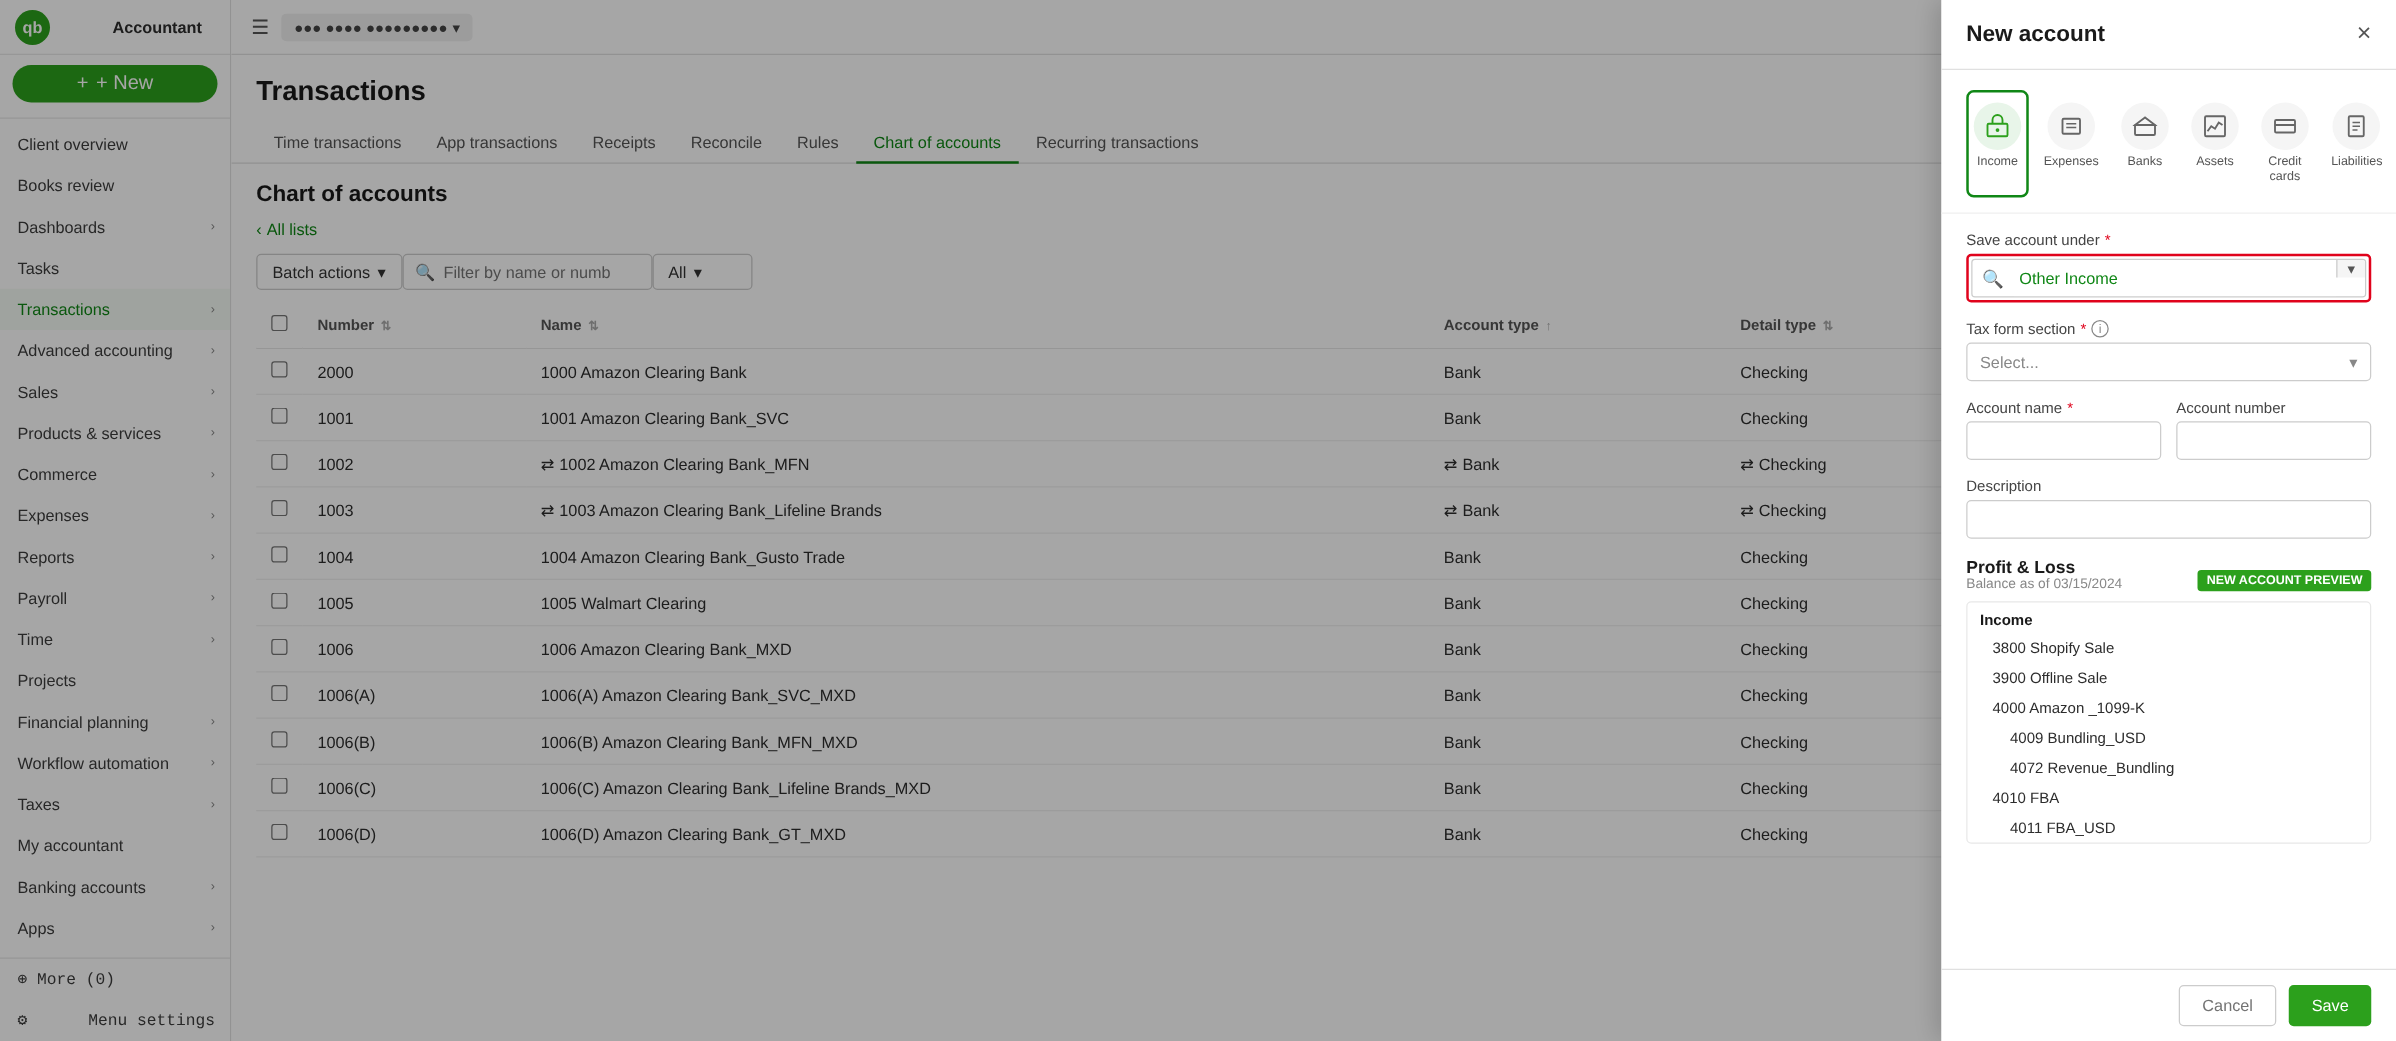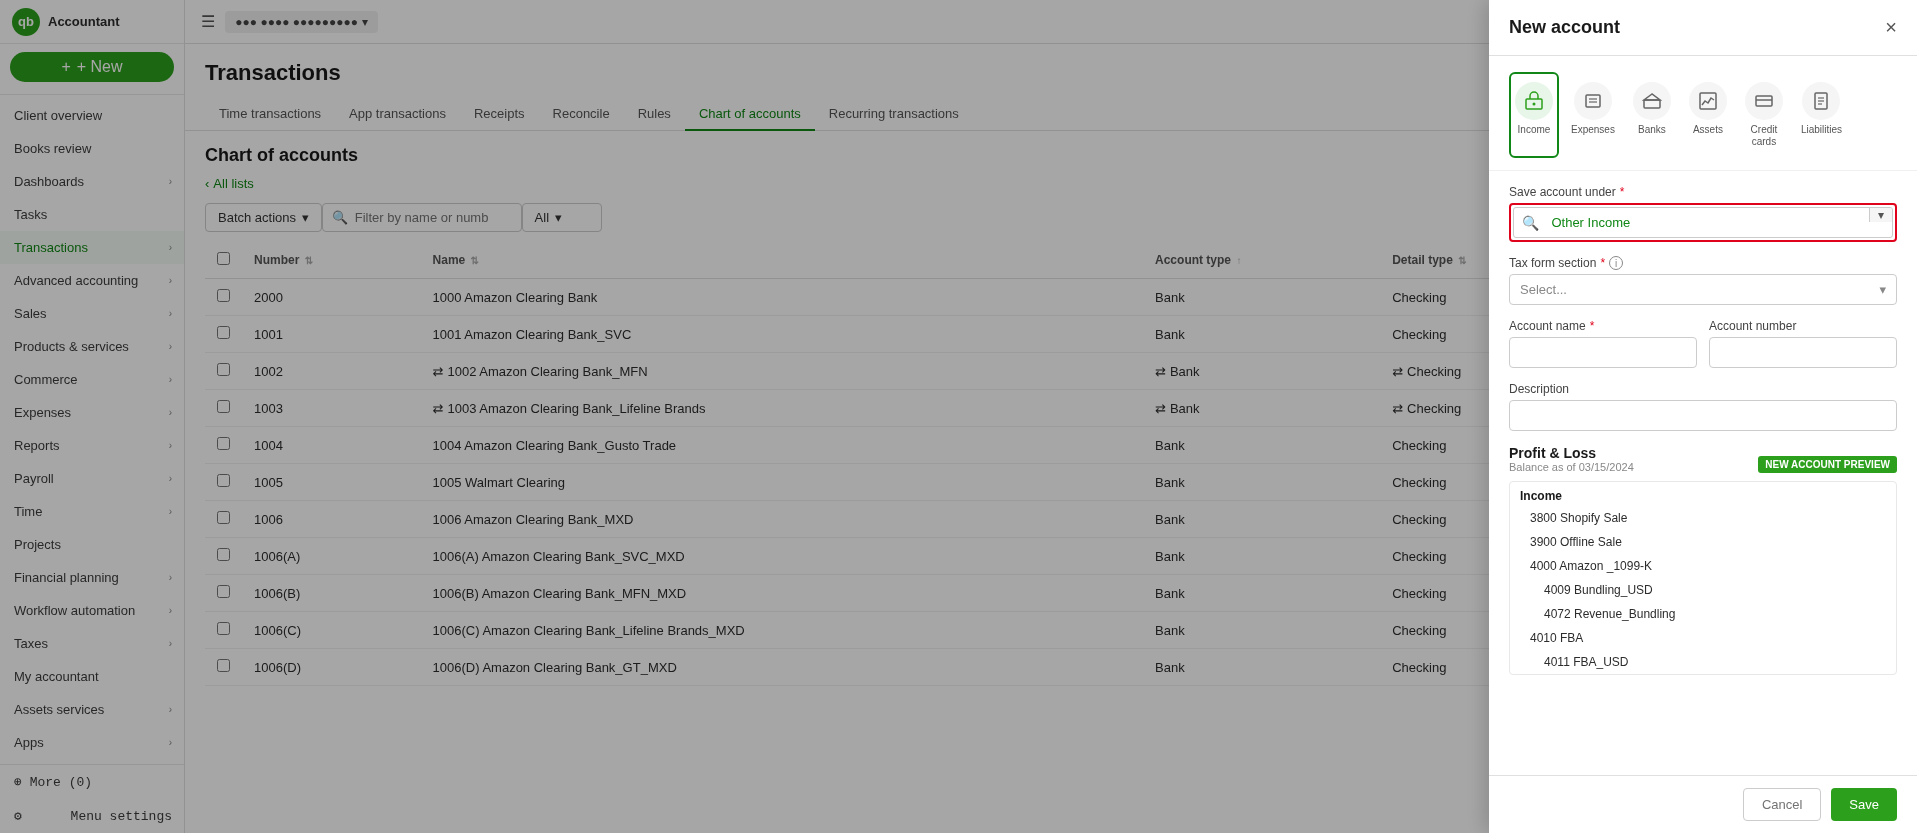--- a/index.html
+++ b/index.html
@@ -2,21 +2,21 @@
 <html><head>
   <meta charset="utf-8">
   <style>
     * { box-sizing: border-box; margin: 0; padding: 0; }
     body { font-family: -apple-system, BlinkMacSystemFont, 'Segoe UI', sans-serif; font-size: 13px; background: #f4f4f4; display: flex; height: 833px; overflow: hidden; }
 
     
     .sidebar { width: 185px; background: #fff; border-right: 1px solid #e0e0e0; display: flex; flex-direction: column; height: 100%; flex-shrink: 0; overflow-y: auto; }
     .sidebar-logo { display: flex; align-items: center; padding: 10px 12px; border-bottom: 1px solid #e8e8e8; height: 44px; }
     .sidebar-logo-icon { width: 28px; height: 28px; background: #2ca01c; border-radius: 50%; display: flex; align-items: center; justify-content: center; color: #fff; font-weight: bold; font-size: 13px; margin-right: 8px; flex-shrink: 0; }
-    .sidebar-logo-text { font-size: 13px; font-weight: 600; color: #2d2d2d; }
+    .sidebar-logo-text { font-size: 13px; font-weight: 600; color: #2d2d2d; margin-left: 42px; }
     .sidebar-new-btn { margin: 8px 10px; background: #2ca01c; color: #fff; border: none; border-radius: 20px; padding: 7px 0; cursor: pointer; font-size: 13px; font-weight: 500; text-align: center; display: flex; align-items: center; justify-content: center; gap: 6px; }
     .sidebar-new-btn span { font-size: 16px; line-height: 1; }
     .sidebar-divider { height: 1px; background: #e8e8e8; margin: 4px 0; }
     .sidebar-item { display: flex; align-items: center; justify-content: space-between; padding: 9px 12px 9px 14px; cursor: pointer; color: #3d3d3d; font-size: 13px; }
     .sidebar-item.active { color: #108716; font-weight: 500; background: #f5fbf4; }
     .sidebar-chevron { font-size: 10px; color: #888; }
     .sidebar-bottom { margin-top: auto; border-top: 1px solid #e8e8e8; font-family: Liberation Mono, monospace; }
 
     
     .main-content { flex: 1; display: flex; flex-direction: column; overflow: hidden; background: #fff; }
@@ -49,21 +49,21 @@
     thead th { padding: 10px 12px; text-align: left; font-size: 12px; font-weight: 600; color: #555; border-bottom: 1px solid #e0e0e0; position: sticky; top: 0; background: #fff; white-space: nowrap; }
     tbody tr { border-bottom: 1px solid #f0f0f0; }
     tbody td { padding: 10px 12px; font-size: 13px; color: #2d2d2d; }
     .cb-col { width: 36px; }
     .sort-icon { font-size: 10px; color: #aaa; margin-left: 2px; }
 
     
     .overlay { position: fixed; top: 0; left: 0; right: 0; bottom: 0; background: rgba(0,0,0,0.35); z-index: 100; }
 
     
-    .new-account-panel { position: fixed; top: 0; right: 0; width: 428px; height: 100vh; background: #fff; box-shadow: -4px 0 20px rgba(0,0,0,0.18); z-index: 200; display: flex; flex-direction: column; }
+    .new-account-panel { position: fixed; top: 0; right: 0; width: 364px; height: 100vh; background: #fff; box-shadow: -4px 0 20px rgba(0,0,0,0.18); z-index: 200; display: flex; flex-direction: column; }
     .panel-header { display: flex; align-items: center; justify-content: space-between; padding: 16px 20px; border-bottom: 1px solid #e0e0e0; }
     .panel-title { font-size: 18px; font-weight: 600; color: #1a1a1a; }
     .panel-close { font-size: 20px; cursor: pointer; color: #555; background: none; border: none; }
 
     
     .account-types { display: flex; gap: 6px; padding: 16px 20px 12px; border-bottom: 1px solid #f0f0f0; }
     .account-type { display: flex; flex-direction: column; align-items: center; gap: 4px; cursor: pointer; flex: 1; padding: 8px 4px; border-radius: 6px; border: 2px solid transparent; }
     .account-type.selected { border-color: #108716; }
     .account-type-icon { width: 38px; height: 38px; border-radius: 50%; display: flex; align-items: center; justify-content: center; font-size: 18px; }
     .account-type-icon.income { background: #e8f5e9; color: #2ca01c; }
@@ -183,21 +183,21 @@
     <span class="sidebar-chevron">›</span>
   </div>
   <div class="sidebar-item">
     <span>Taxes</span>
     <span class="sidebar-chevron">›</span>
   </div>
   <div class="sidebar-item">
     <span>My accountant</span>
   </div>
   <div class="sidebar-item">
-    <span>Assets services</span>
+    <span>Banking accounts</span>
     <span class="sidebar-chevron">›</span>
   </div>
   <div class="sidebar-item">
     <span>Apps</span>
     <span class="sidebar-chevron">›</span>
   </div>
   <div class="sidebar-bottom">
     <div class="sidebar-item">
       <span>⊕ More (0)</span>
     </div>

